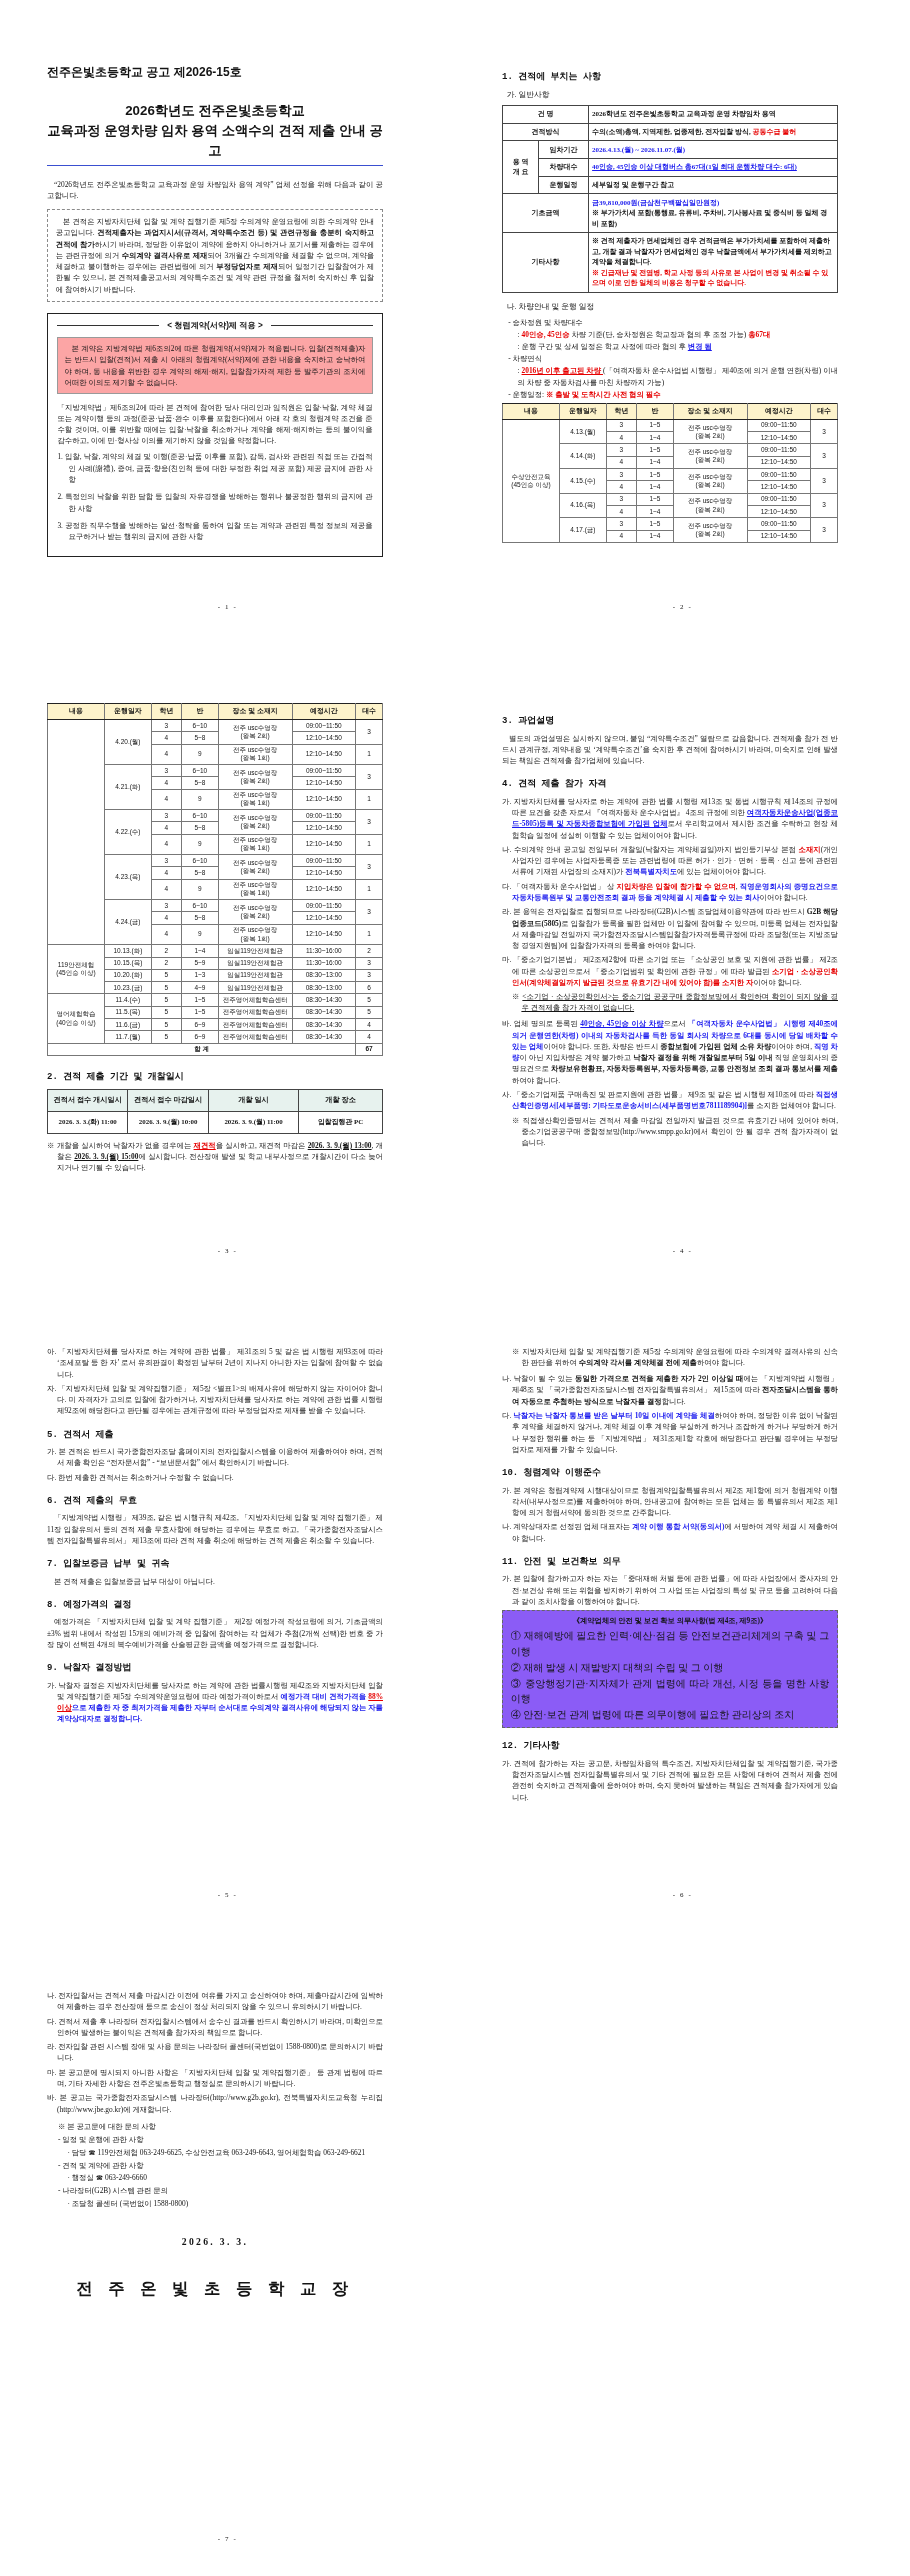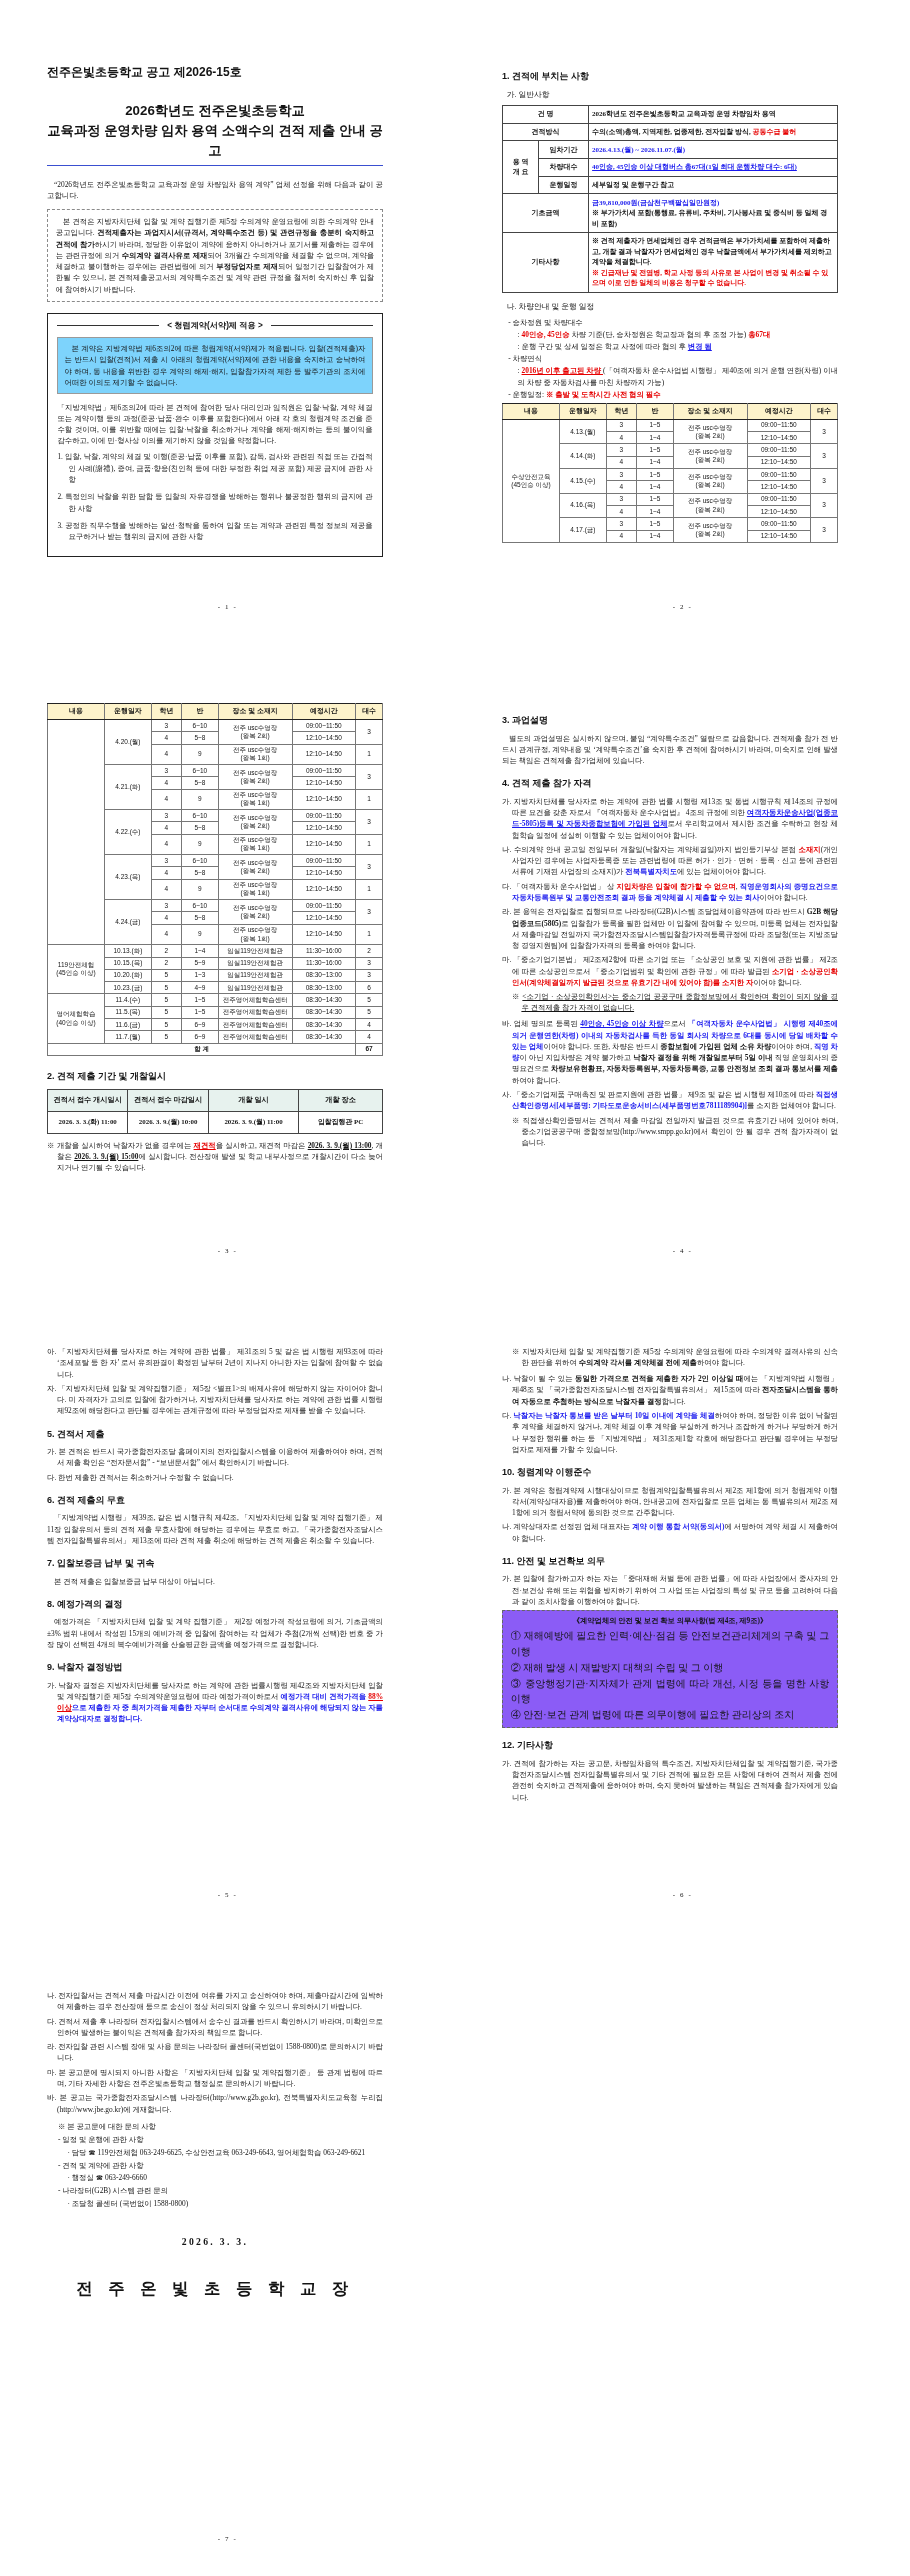--- a/index.html
+++ b/index.html
@@ -12,29 +12,29 @@
   .s-r2l{left:0;top:644px}.s-r2r{left:455px;top:644px}
   .s-r3l{left:0;top:1288px}.s-r3r{left:455px;top:1288px}
   .s-r4l{left:0;top:1932px}
   .content{padding:55px 72px 0 47px;}
   .pageno{position:absolute;bottom:33px;left:0;right:0;text-align:center;font-size:7px;letter-spacing:1.6px;}
   p{margin:0 0 4.7px;font-size:7.4px;line-height:1.52;text-align:justify;}
   .indent{text-indent:7px;}
   .docno{font-family:"Liberation Sans","DejaVu Sans",sans-serif;font-weight:bold;font-size:12px;margin:9.4px 0 20px;}
   .titlewrap{border-bottom:1.9px solid #3a4fd0;padding-bottom:3.9px;margin-bottom:12.5px;}
   .title{font-family:"Liberation Sans","DejaVu Sans",sans-serif;font-weight:800;font-size:13.3px;line-height:1.5;text-align:center;white-space:pre-line;}
-  .h2{font-family:Liberation Sans, sans-serif;font-weight:800;font-size:9px;margin:11px 0 5.5px;text-align:left;}
+  .h2{font-family:Liberation Mono, monospace;font-weight:800;font-size:9px;margin:11px 0 5.5px;text-align:left;}
   .h3{font-size:7.8px;margin:3.1px 0 4.7px 4.7px;}
   .dashbox{border:0.8px dashed #8a8a8a;padding:6.2px 7.8px;margin:7.8px 0 11px;}
   .dashbox p{margin:0;}
   .intbox{border:1.2px solid #222;padding:4.7px 9.4px 7.8px;margin-top:3.1px;}
   .legendline{display:flex;align-items:center;margin:1.6px 0 6.2px;}
   .legendline .rule{flex:1;height:0.8px;background:#333;}
   .legendline .legend{padding:0 7.8px;font-family:"Liberation Sans","DejaVu Sans",sans-serif;font-weight:bold;font-size:8.2px;white-space:nowrap;}
-  .greenbox{background:#7dd3fc;border:0.8px solid #9a9a9a;padding:4.7px 6.2px;margin:3.1px 0 7.8px;}
+  .greenbox{background:#fca5a5;border:0.8px solid #9a9a9a;padding:4.7px 6.2px;margin:3.1px 0 7.8px;}
   .greenbox p{margin:0;}
   .numitem{margin:0 0 6.2px;padding-left:11px;text-indent:-11px;}
   .hang{padding-left:10px;text-indent:-10px;margin-bottom:3.1px;}
   .hang2{margin-left:10px;padding-left:9.4px;text-indent:-9.4px;}
   .bullet{margin:0.8px 0 0.8px 6.2px;}
   .bullet2{margin-left:15.6px;}
   table{border-collapse:collapse;width:100%;table-layout:fixed;}
   .sched{border:1.2px solid #222;font-family:"Liberation Sans","DejaVu Sans",sans-serif;margin-top:3.1px;}
   .sched th,.sched td{border:0.8px solid #777;font-size:6.5px;text-align:center;vertical-align:middle;padding:1.6px 0.8px;white-space:pre-line;line-height:1.25;}
   .sched th{background:#fdf3cb;font-weight:bold;font-size:6.9px;padding:3.1px 0.8px;border-top:1.2px solid #222;border-bottom:1.1px solid #222;}
@@ -514,21 +514,21 @@
   </div>
   <div class="pageno">- 5 -</div>
 </div>
 
 <div class="sheet s-r3r">
   <div class="content" style="padding-top:58px;">
     <p class="hang2"><span>※ 지방자치단체 입찰 및 계약집행기준 제5장 수의계약 운영요령에 따라 수의계약 결격사유의 신속한 판단을 위하여 </span><span class="bd">수의계약 각서를 계약체결 전에 제출</span><span>하여야 합니다.</span></p>
     <p class="hang"><span>나. 낙찰이 될 수 있는 </span><span class="bd">동일한 가격으로 견적을 제출한 자가 2인 이상일 때</span><span>에는 「지방계약법 시행령」 제48조 및 「국가종합전자조달시스템 전자입찰특별유의서」 제15조에 따라 </span><span class="bd">전자조달시스템을 통하여 자동으로 추첨하는 방식으로 낙찰자를 결정</span><span>합니다.</span></p>
     <p class="hang"><span>다. </span><span class="b">낙찰자는 낙찰자 통보를 받은 날부터 10일 이내에 계약을 체결</span><span>하여야 하며, 정당한 이유 없이 낙찰된 후 계약을 체결하지 않거나, 계약 체결 이후 계약을 부실하게 하거나 조잡하게 하거나 부당하게 하거나 부정한 행위를 하는 등 「지방계약법」 제31조제1항 각호에 해당한다고 판단될 경우에는 부정당업자로 제재를 가할 수 있습니다.</span></p>
     <div class="h2">10. 청렴계약 이행준수</div>
-    <p class="hang">가. 본 계약은 청렴계약제 시행대상이므로 청렴계약입찰특별유의서 제2조 제1항에 의거 청렴계약 이행각서(계약상대자용)를 제출하여야 하며, 안내공고에 전자입찰로 모든 업체는 동 특별유의서 제2조 제1항에 의거 청렴서약에 동의한 것으로 간주합니다.</p>
+    <p class="hang">가. 본 계약은 청렴계약제 시행대상이므로 청렴계약입찰특별유의서 제2조 제1항에 의거 청렴계약 이행각서(내부사정으로)를 제출하여야 하며, 안내공고에 참여하는 모든 업체는 동 특별유의서 제2조 제1항에 의거 청렴서약에 동의한 것으로 간주합니다.</p>
     <p class="hang"><span>나. 계약상대자로 선정된 업체 대표자는 </span><span class="b">계약 이행 통합 서약(동의서)</span><span>에 서명하여 계약 체결 시 제출하여야 합니다.</span></p>
     <div class="h2">11. 안전 및 보건확보 의무</div>
     <p class="hang">가. 본 입찰에 참가하고자 하는 자는 「중대재해 처벌 등에 관한 법률」에 따라 사업장에서 종사자의 안전·보건상 유해 또는 위험을 방지하기 위하여 그 사업 또는 사업장의 특성 및 규모 등을 고려하여 다음과 같이 조치사항을 이행하여야 합니다.</p>
     <div class="safebox">
       <p class="bt">《계약업체의 안전 및 보건 확보 의무사항(법 제4조, 제9조)》</p>
       <p>① 재해예방에 필요한 인력·예산·점검 등 안전보건관리체계의 구축 및 그 이행</p>
       <p>② 재해 발생 시 재발방지 대책의 수립 및 그 이행</p>
       <p>③ 중앙행정기관·지자체가 관계 법령에 따라 개선, 시정 등을 명한 사항 이행</p>
       <p>④ 안전·보건 관계 법령에 따른 의무이행에 필요한 관리상의 조치</p>
     </div>

